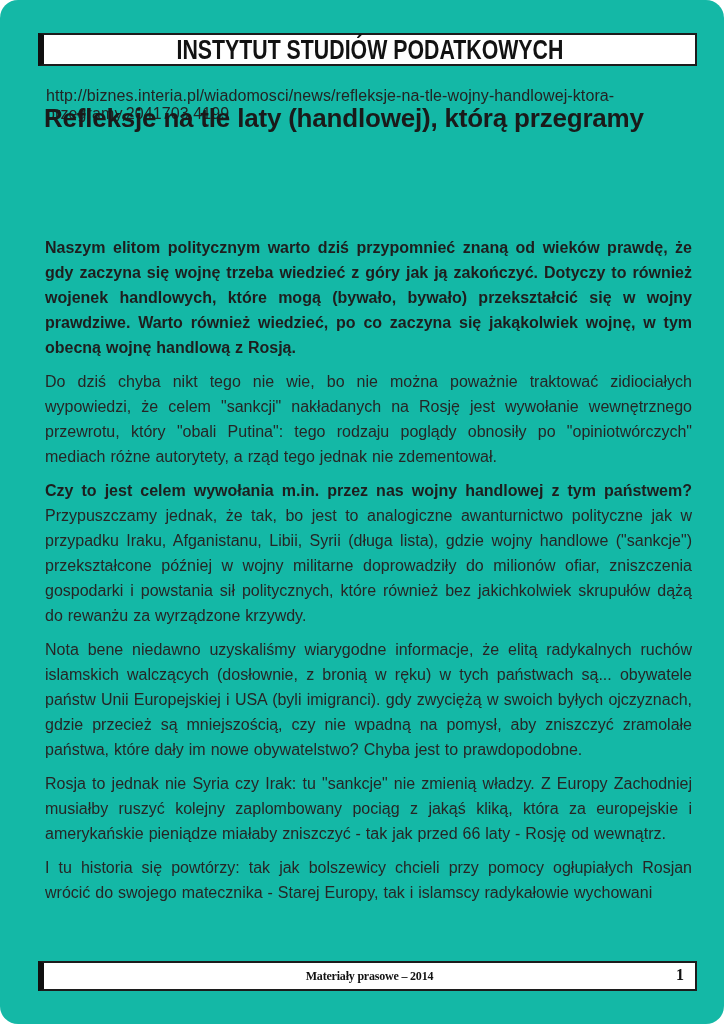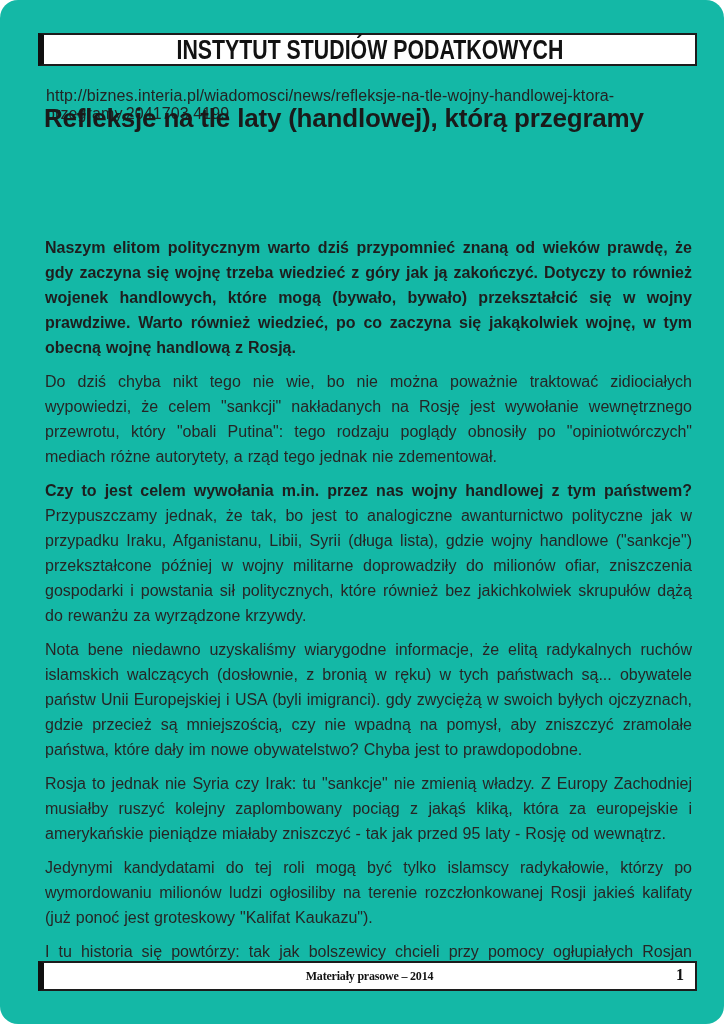--- a/index.html
+++ b/index.html
@@ -127,23 +127,22 @@
   <div class="article-body">
 
     <p class="para bold">Naszym elitom politycznym warto dziś przypomnieć znaną od wieków prawdę, że gdy zaczyna się wojnę trzeba wiedzieć z góry jak ją zakończyć. Dotyczy to również wojenek handlowych, które mogą (bywało, bywało) przekształcić się w wojny prawdziwe. Warto również wiedzieć, po co zaczyna się jakąkolwiek wojnę, w tym obecną wojnę handlową z Rosją.</p>
 
     <p class="para">Do dziś chyba nikt tego nie wie, bo nie można poważnie traktować zidiociałych wypowiedzi, że celem "sankcji" nakładanych na Rosję jest wywołanie wewnętrznego przewrotu, który "obali Putina": tego rodzaju poglądy obnosiły po "opiniotwórczych" mediach różne autorytety, a rząd tego jednak nie zdementował.</p>
 
     <p class="para"><strong>Czy to jest celem wywołania m.in. przez nas wojny handlowej z tym państwem?</strong> <span>Przypuszczamy jednak, że tak, bo jest to analogiczne awanturnictwo polityczne jak w przypadku Iraku, Afganistanu, Libii, Syrii (długa lista), gdzie wojny handlowe ("sankcje") przekształcone później w wojny militarne doprowadziły do milionów ofiar, zniszczenia gospodarki i powstania sił politycznych, które również bez jakichkolwiek skrupułów dążą do rewanżu za wyrządzone krzywdy.</span></p>
 
     <p class="para">Nota bene niedawno uzyskaliśmy wiarygodne informacje, że elitą radykalnych ruchów islamskich walczących (dosłownie, z bronią w ręku) w tych państwach są... obywatele państw Unii Europejskiej i USA (byli imigranci). gdy zwyciężą w swoich byłych ojczyznach, gdzie przecież są mniejszością, czy nie wpadną na pomysł, aby zniszczyć zramolałe państwa, które dały im nowe obywatelstwo? Chyba jest to prawdopodobne.</p>
 
-    <p class="para">Rosja to jednak nie Syria czy Irak: tu "sankcje" nie zmienią władzy. Z Europy Zachodniej musiałby ruszyć kolejny zaplombowany pociąg z jakąś kliką, która za europejskie i amerykańskie pieniądze miałaby zniszczyć - tak jak przed 95 laty - Rosję od wewnątrz.</p>
+    <p class="para">Rosja to jednak nie Syria czy Irak: tu "sankcje" nie zmienią władzy. Z Europy Zachodniej musiałby ruszyć kolejny zaplombowany pociąg z jakąś kliką, która za europejskie i amerykańskie pieniądze miałaby zniszczyć - tak jak przed 66 laty - Rosję od wewnątrz.</p>
 
-    <p class="para">Jedynymi kandydatami do tej roli mogą być tylko islamscy radykałowie, którzy po wymordowaniu milionów ludzi ogłosiliby na terenie rozczłonkowanej Rosji jakieś kalifaty (już ponoć jest groteskowy "Kalifat Kaukazu").</p>
 
     <p class="para">I tu historia się powtórzy: tak jak bolszewicy chcieli przy pomocy ogłupiałych Rosjan wrócić do swojego matecznika - Starej Europy, tak i islamscy radykałowie wychowani</p>
 
   </div>
 
   <div class="footer-box">
     <span class="footer-label">Materiały prasowe – 2014</span>
     <span class="footer-page">1</span>
   </div>
 

